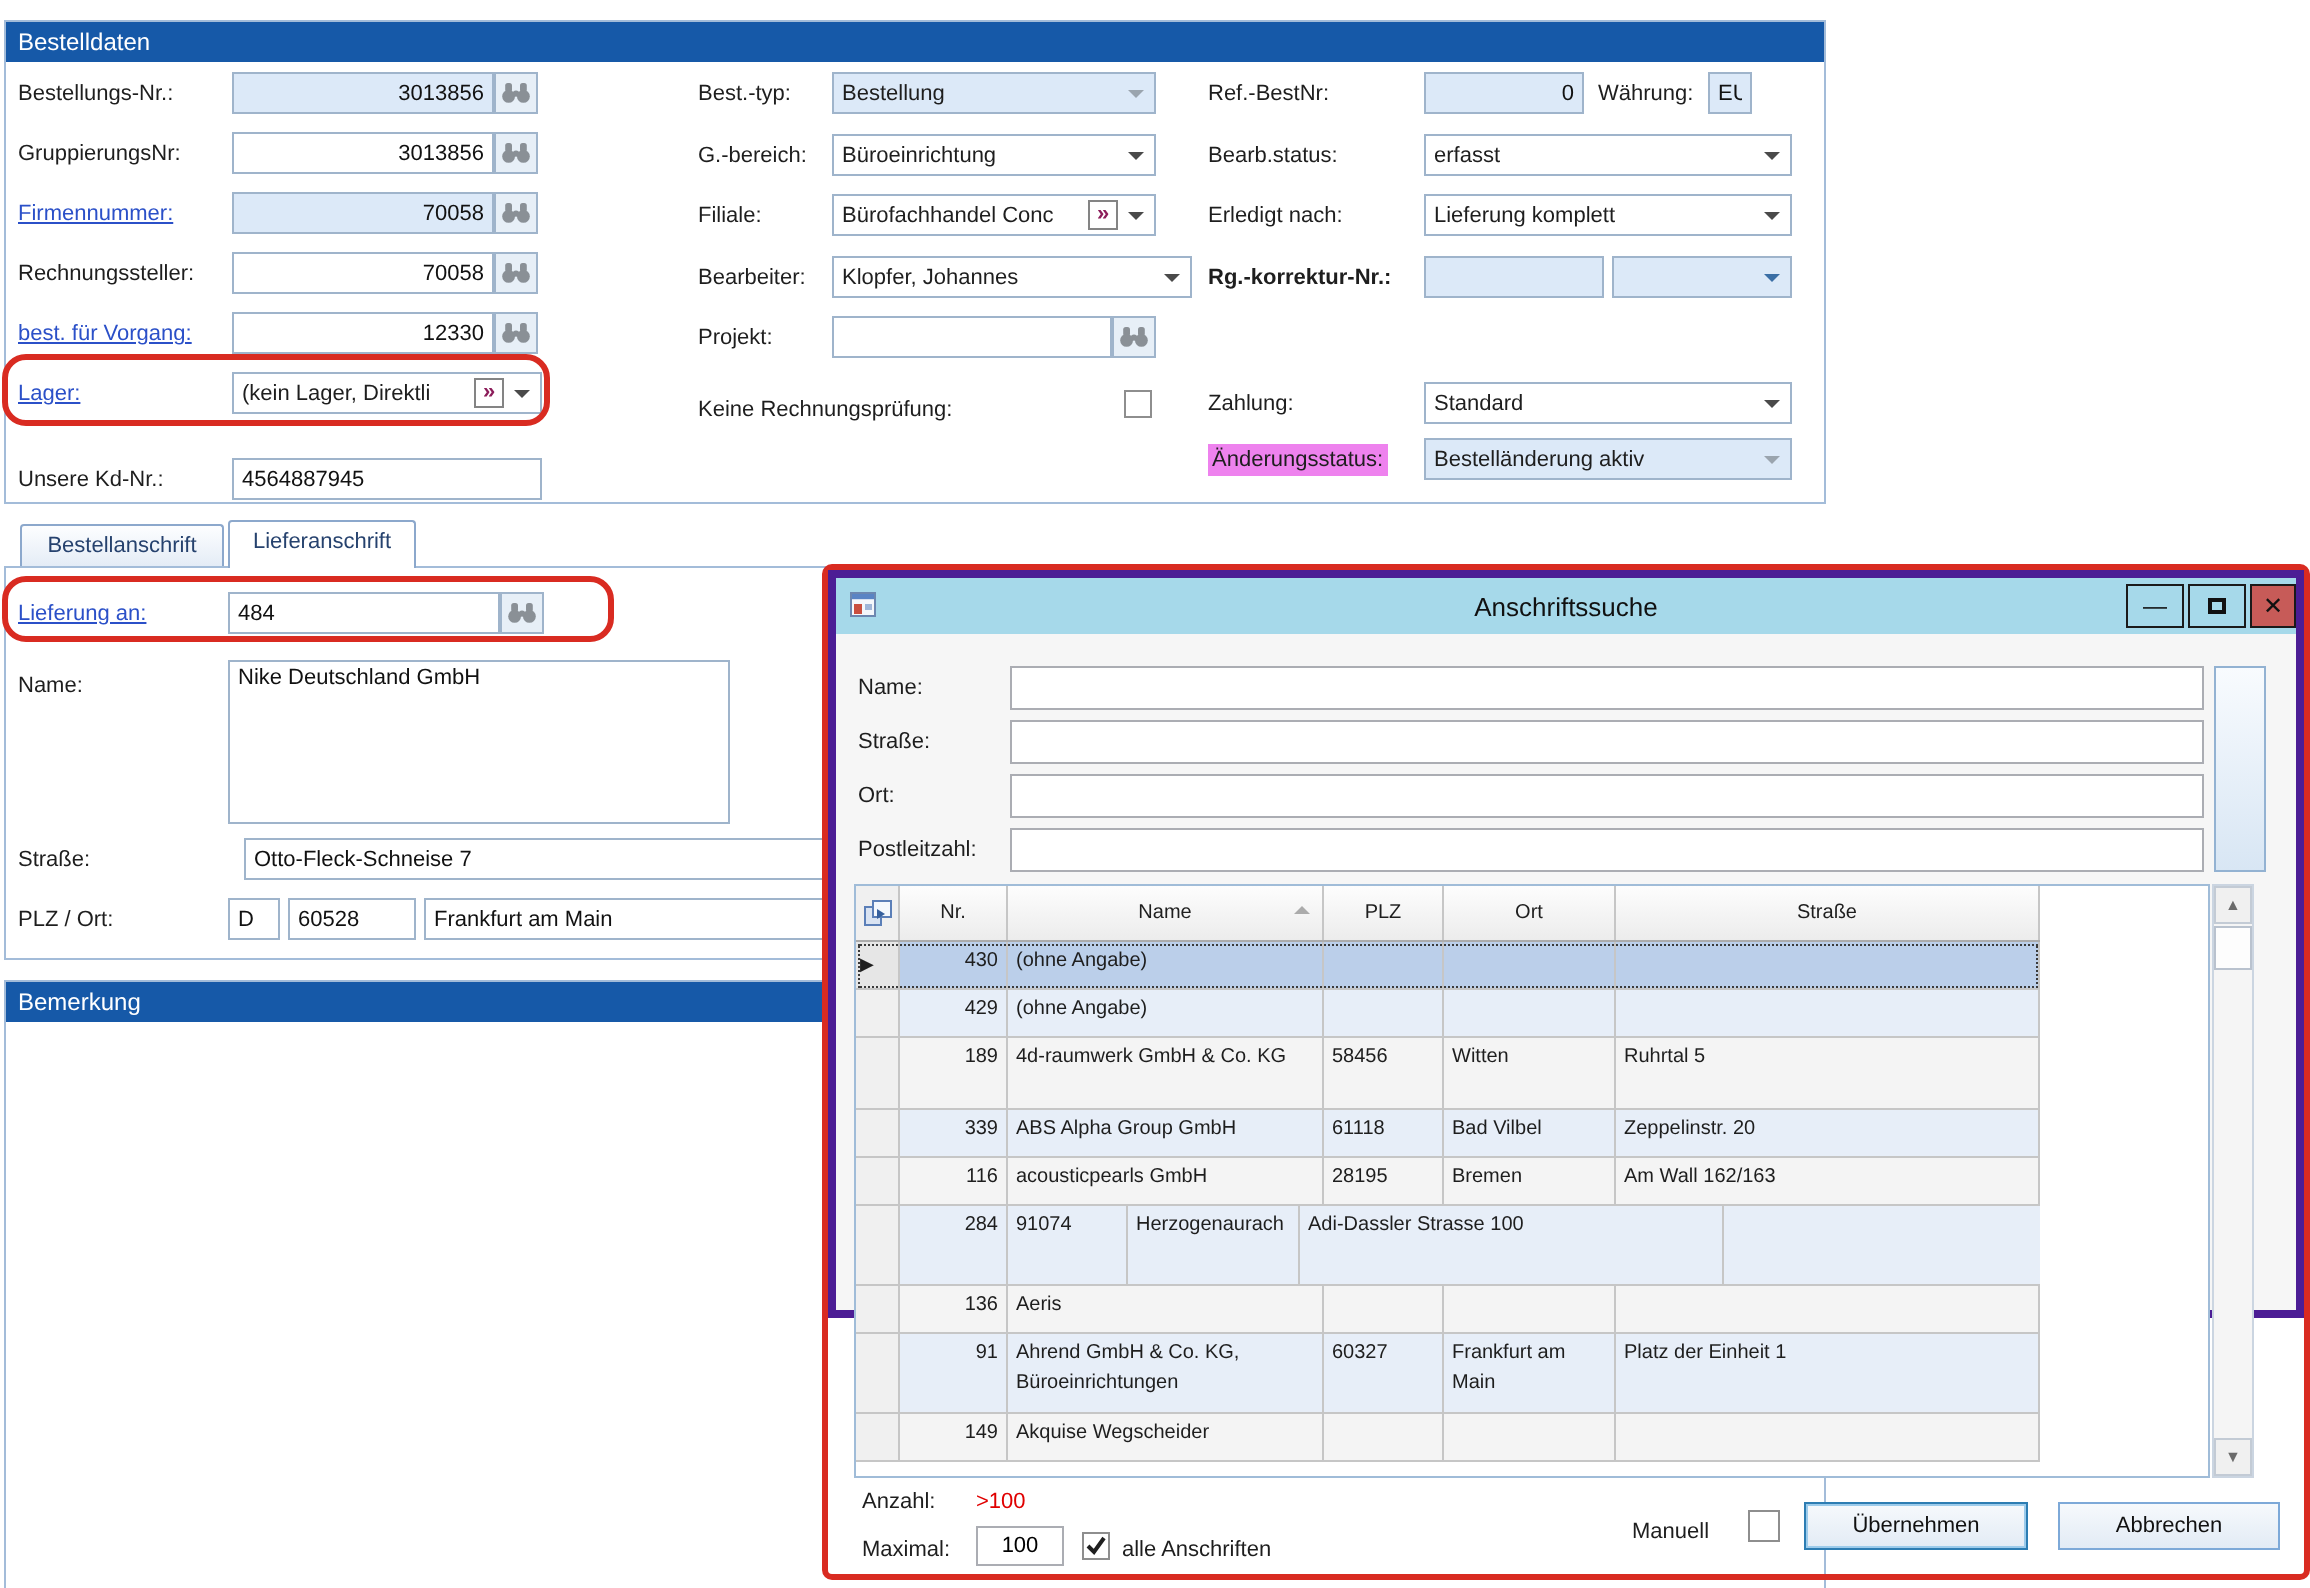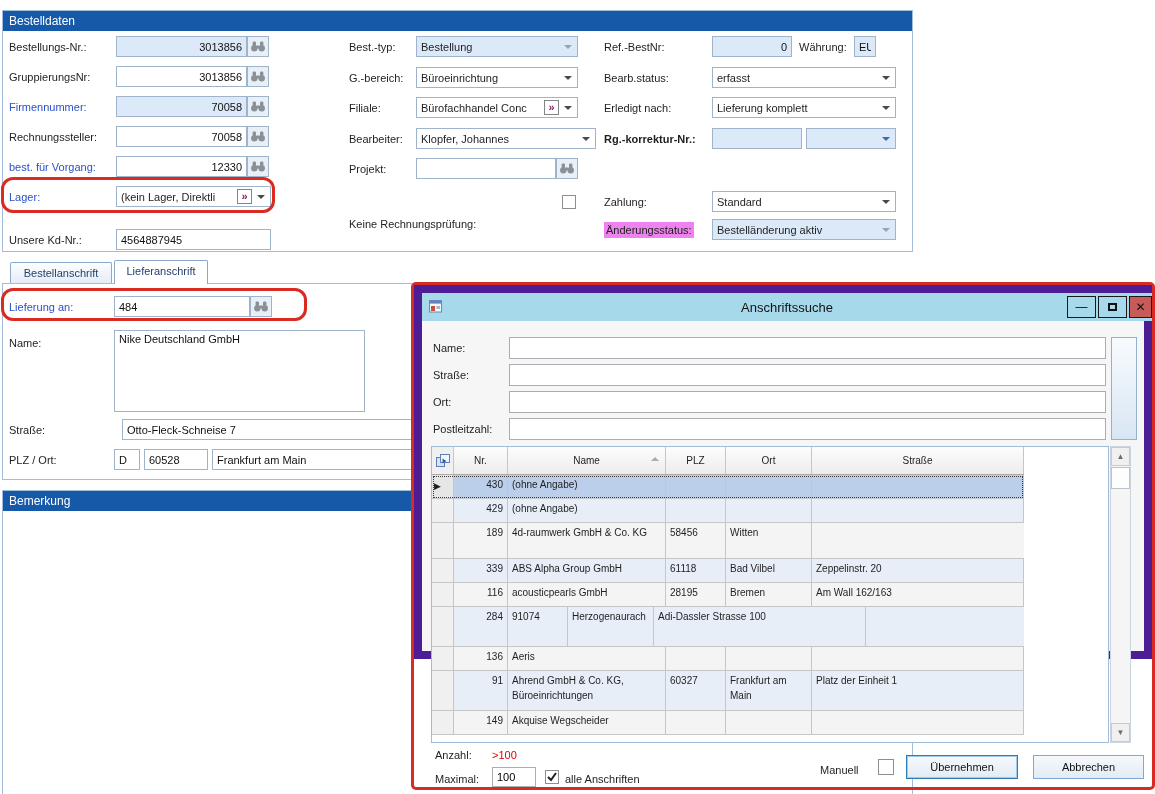--- a/index.html
+++ b/index.html
@@ -7,21 +7,21 @@
   #canvas {
     position:relative; width:1155px; height:794px; overflow:hidden;
     background:#fff; font-family:"Liberation Sans", sans-serif; font-size:11px; color:#1e1e1e;
   }
   .abs { position:absolute; }
   
   .panel { position:absolute; background:#fff; border:1px solid #A3BCD9; }
   .panel-hdr { position:absolute; left:0; top:0; right:0; height:20px; background:#1659A8; color:#fff;
     line-height:20px; padding-left:6px; font-size:12px; }
   .lbl { position:absolute; white-space:nowrap; line-height:14px; }
-  .link { color:#2B50C8; cursor:pointer;text-align:center; }
+  .link { color:#2B50C8; text-decoration:underline; cursor:pointer;text-align:center; }
   .tf { position:absolute; height:21px; border:1px solid #9FB4CB; background:#fff; font:11px "Liberation Sans",sans-serif;
     padding:0 4px; color:#111; }
   .tf.ro { background:#DCE9F8; }
   .tf.num { text-align:right; }
   .binoc { position:absolute; height:21px; width:22px; border:1px solid #9FB4CB; background:#E7EFF7;
     display:flex; align-items:center; justify-content:center; cursor:pointer; }
   .combo { position:absolute; height:21px; border:1px solid #9FB4CB; background:#fff; display:flex; align-items:center;
     padding-left:4px; }
   .combo.dis { background:#DCE9F8; }
   .combo .txt { flex:1; white-space:nowrap; overflow:hidden; }
@@ -36,21 +36,21 @@
   
   .tab { position:absolute; border:1px solid #8CA8CC; border-bottom:none; color:#26426E; text-align:center;
     line-height:20px; cursor:pointer; border-radius:2px 2px 0 0; }
   .tab.inactive { background:linear-gradient(#FDFEFF,#E4ECF6); }
   .tab.active { background:#fff; z-index:3; }
   
   .status-lbl { background:#EE82EE; padding:1px 2px; }
   
   #dlg-red { position:absolute; left:411px; top:282px; width:744px; height:508px; border:3px solid #D92B21;
     border-radius:5px; z-index:10; }
-  #dlg { position:absolute; left:0; top:0; width:738px; height:374px; border:8px solid #4c1d95; background:#F6F6F6; }
+  #dlg { position:absolute; left:0; top:0; width:738px; height:374px; border:4px solid #4c1d95; background:#F6F6F6; }
   #dlg-title { position:absolute; left:0; top:0; width:730px; height:28px; background:#A6D9EA; display:flex; align-items:center; }
   #dlg-title .t { position:absolute; left:0; right:0; text-align:center; font-size:13px; color:#111; }
   .winbtn { position:absolute; top:3px; height:22px; border:1px solid #1A1A1A; text-align:center; line-height:20px;
     font-size:12px; color:#111; cursor:pointer; background:transparent; z-index:2; }
   .dfield { position:absolute; height:22px; border:1px solid #ABADB3; background:#fff; font:11px "Liberation Sans",sans-serif; padding:0 4px; }
   .sidebtn { position:absolute; border:1px solid #93B2D2; background:linear-gradient(#F8FBFE,#D8E6F4); cursor:pointer; }
   
   #grid-wrap { position:absolute; left:9px; top:153px; width:678px; height:297px; border:1px solid #A0BCD8; background:#fff; overflow:hidden; }
   .gr { display:flex; width:592px; border-bottom:1px solid #C6C6C6; background:#F4F4F4; }
   .gr.altb { background:#E7EEF8; }
@@ -198,21 +198,21 @@
           <g fill="#8A9096">
             <rect x="2.6" y="0.5" width="3.4" height="4.5" rx="1.3"></rect>
             <rect x="10" y="0.5" width="3.4" height="4.5" rx="1.3"></rect>
             <circle cx="4.3" cy="7.2" r="3.2"></circle>
             <circle cx="11.7" cy="7.2" r="3.2"></circle>
             <circle cx="8" cy="5.8" r="1.6"></circle>
           </g>
         </svg>
     </span>
 
-    <span class="lbl" style="left:346px; top:187px;margin-top:19px;">Keine Rechnungsprüfung:</span>
+    <span class="lbl" style="left:346px; top:187px;">Keine Rechnungsprüfung:</span>
     <span class="chk" style="left:559px; top:184px;"></span>
 
     <span class="lbl" style="left:601px; top:29px;">Ref.-BestNr:</span>
     <input class="tf ro num" style="left: 709px; top: 25px; width: 80px;" readonly="" value="0">
     <span class="lbl" style="left:796px; top:29px;">Währung:</span>
     <input class="tf ro" style="left: 851px; top: 25px; width: 22px; text-align: center;" readonly="" value="EUR">
 
     <span class="lbl" style="left:601px; top:60px;">Bearb.status:</span>
     <div class="combo" style="left:709px; top:56px; width:184px;">
       <span class="txt">erfasst</span>
@@ -354,20 +354,21 @@
           <div class="gc c-pz"></div>
           <div class="gc c-or"></div>
           <div class="gc c-st"></div>
         </div>
         <div class="gr" style="height:36px;">
           <div class="gc c-sel"></div>
           <div class="gc c-nr">189</div>
           <div class="gc c-nm">4d-raumwerk GmbH &amp; Co. KG</div>
           <div class="gc c-pz">58456</div>
           <div class="gc c-or">Witten</div>
+          <div class="gc c-st">Ruhrtal 5</div>
         </div>
         <div class="gr altb" style="height:24px;">
           <div class="gc c-sel"></div>
           <div class="gc c-nr">339</div>
           <div class="gc c-nm">ABS Alpha Group GmbH</div>
           <div class="gc c-pz">61118</div>
           <div class="gc c-or">Bad Vilbel</div>
           <div class="gc c-st">Zeppelinstr. 20</div>
         </div>
         <div class="gr" style="height:24px;">
@@ -413,21 +414,21 @@
 
       <div class="sb">
         <span class="btn" style="top:0;">▲</span>
         <span class="thumb"></span>
         <span class="btn" style="bottom:0;">▼</span>
       </div>
 
       <span class="lbl" style="left:13px; top:455px;">Anzahl:</span>
       <span class="lbl red-txt" style="left:70px; top:455px;">&gt;100</span>
       <span class="lbl" style="left:13px; top:479px;">Maximal:</span>
-      <input class="dfield" style="left: 70px; top: 474px; width: 44px; height: 20px;" value="100">
+      <input class="dfield" style="left: 70px; top: 474px; width: 44px; height: 20px; text-align: center;" value="100">
       <span class="chk" style="left:123px; top:477px;">
         <svg width="12" height="12" viewBox="0 0 12 12">
             <path d="M2 6 l3 3 5 -7" stroke="#1F1F1F" stroke-width="2" fill="none"></path>
           </svg>
       </span>
       <span class="lbl" style="left:143px; top:479px;">alle Anschriften</span>
 
       <span class="lbl" style="left:398px; top:470px;">Manuell</span>
       <span class="chk" style="left:456px; top:466px; width:16px; height:16px;"></span>
       <button class="btn3d focus" style="left:484px; top:462px; width:112px;">Übernehmen</button>

